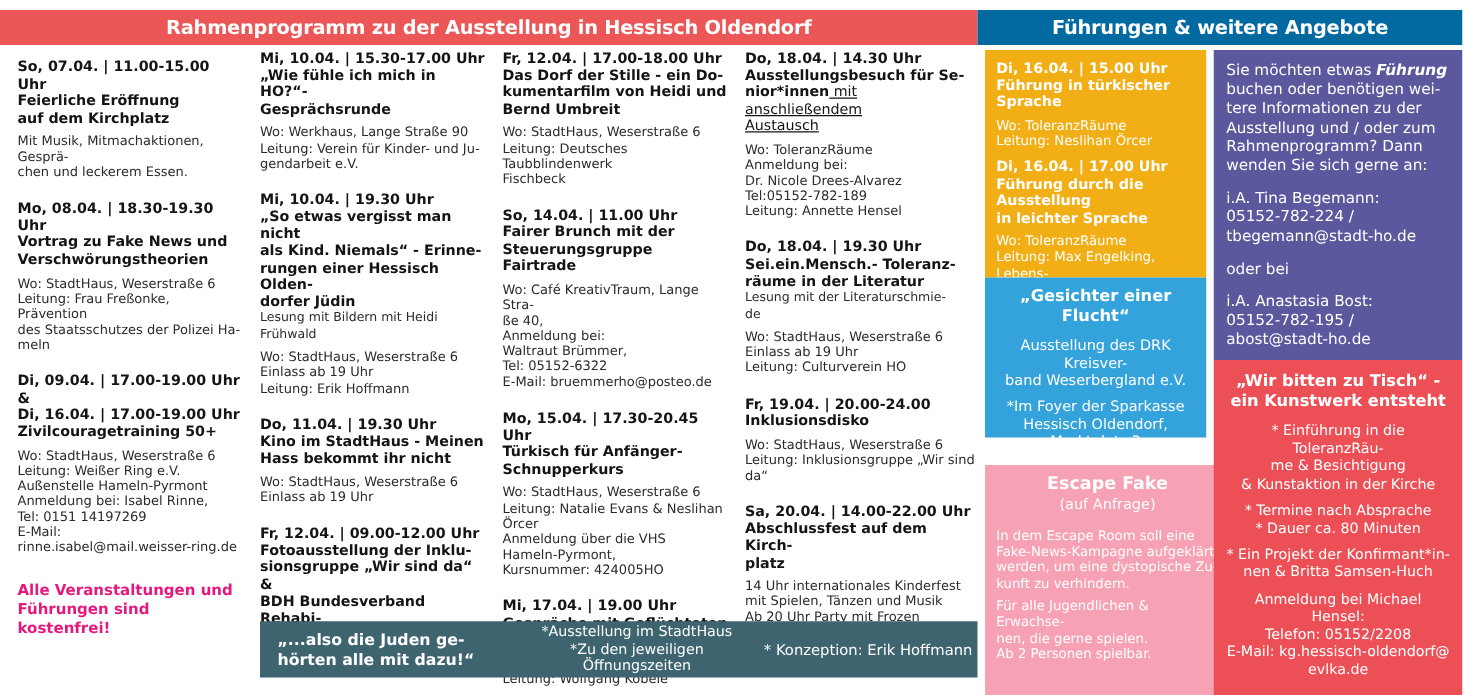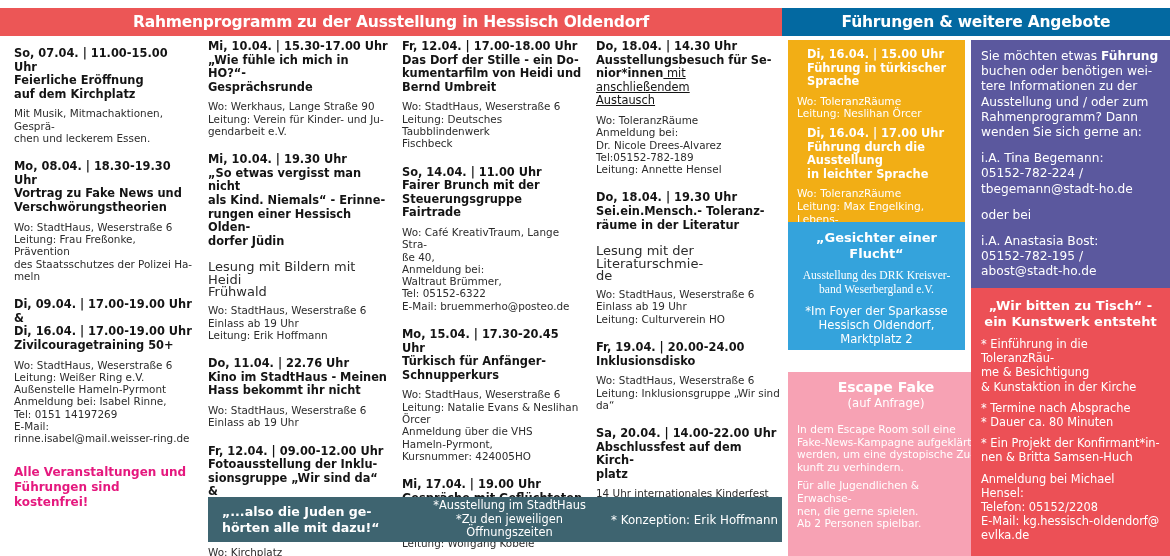--- a/index.html
+++ b/index.html
@@ -22,47 +22,47 @@
   .col{position:absolute;top:0;width:180px;}
   .c1{left:14px;}
   .c2{left:208px;}
   .c3{left:402px;}
   .c4{left:596px;width:184px;}
 
   .ev{margin-bottom:9px;}
   .ev-t{font-weight:bold;font-size:11.4px;color:#141414;line-height:13.6px;}
   .ev-t .reg{font-weight:normal;}
   .ev-b{font-size:10.4px;color:#2b2b2b;line-height:12.3px;margin-top:6px;}
-  .ev-sub{font-size:13px;color:#2b2b2b;line-height:12.3px;margin-top:13px;}
+  .ev-sub{font-size:10px;color:#2b2b2b;line-height:12.3px;margin-top:1px;}
   .note-pink{font-weight:bold;font-size:12px;color:#E5187E;line-height:15px;}
 
   
   .footbar{position:absolute;left:208px;top:497px;width:574px;height:45px;background:#3E6470;
            display:flex;align-items:center;}
   .fb{color:#ffffff;}
   .fb1{width:190px;padding-left:14px;font-weight:bold;font-size:12.6px;line-height:15.5px;}
   .fb2{width:195px;text-align:center;font-size:11.4px;line-height:13.5px;}
   .fb3{flex:1;text-align:center;font-size:11.8px;}
 
   
   .pnl{position:absolute;box-sizing:border-box;}
   .p-orange{left:788px;top:40px;width:177px;height:182px;background:#F2AE15;padding:8px 9px 0 9px;}
   .p-blue  {left:788px;top:222px;width:177px;height:128px;background:#34A3DC;padding:8px 9px 0 9px;}
   .p-pink  {left:788px;top:372px;width:196px;height:184px;background:#F7A2B4;padding:7px 9px 0 9px;}
   .p-purple{left:971px;top:40px;width:199px;height:248px;background:#5B589E;padding:9px 10px 0 10px;}
   .p-red   {left:971px;top:288px;width:199px;height:268px;background:#EC5056;padding:10px 10px 0 10px;}
 
-  .pt{font-weight:bold;font-size:11.4px;line-height:13.6px;color:#ffffff;margin-left:10px;}
+  .pt{font-weight:bold;font-size:11.4px;line-height:13.6px;color:#ffffff;}
   .pb{font-size:10.6px;line-height:12.6px;color:#ffffff;margin-top:6px;}
   .ph-big{font-weight:bold;font-size:14px;line-height:17px;color:#ffffff;text-align:center;}
   .ph-mid{font-weight:bold;font-size:13px;line-height:16px;color:#ffffff;text-align:center;}
   .ph-sub{font-size:11.6px;line-height:14px;color:#ffffff;text-align:center;}
   .purple-txt{font-size:12.2px;line-height:15.2px;color:#ffffff;}
   .purple-txt b{font-weight:bold;}
-  .red-txt{font-size:11.4px;line-height:14.2px;color:#ffffff;}
+  .red-txt{font-size:11.4px;line-height:14.2px;color:#ffffff;text-align:center;}
   .sp{height:11px;}
   .sp-s{height:7px;}
 </style>
 </head>
 <body>
 
 <div class="poster">
 
   <div class="hdr hdr-left">
     <span style="white-space: pre-line;">Rahmenprogramm zu der Ausstellung in Hessisch Oldendorf</span>
@@ -129,21 +129,21 @@
 rungen einer Hessisch Olden-
 dorfer Jüdin</div>
         <div class="ev-sub" style="white-space: pre-line;">Lesung mit Bildern mit Heidi
 Frühwald</div>
         <div class="ev-b" style="white-space: pre-line;">Wo: StadtHaus, Weserstraße 6
 Einlass ab 19 Uhr
 Leitung: Erik Hoffmann</div>
       </div>
       <div class="sp-s"></div>
       <div class="ev">
-        <div class="ev-t" style="white-space: pre-line;">Do, 11.04. | 22.76 Uhr
+        <div class="ev-t" style="white-space: pre-line;">Do, 11.04. | 19.30 Uhr
 Kino im StadtHaus - Meinen
 Hass bekommt ihr nicht</div>
         <div class="ev-b" style="white-space: pre-line;">Wo: StadtHaus, Weserstraße 6
 Einlass ab 19 Uhr</div>
       </div>
       <div class="sp-s"></div>
       <div class="ev">
         <div class="ev-t" style="white-space: pre-line;">Fr, 12.04. | 09.00-12.00 Uhr
 Fotoausstellung der Inklu-
 sionsgruppe „Wir sind da“
@@ -261,21 +261,21 @@
 Führung durch die Ausstellung
 in leichter Sprache</div>
     <div class="pb" style="white-space: pre-line;">Wo: ToleranzRäume
 Leitung: Max Engelking, Lebens-
 hilfe Hameln-Pyrmont e.V.</div>
   </div>
 
   <div class="pnl p-blue">
     <div class="ph-mid" style="white-space: pre-line;">„Gesichter einer Flucht“</div>
     <div class="sp-s"></div>
-    <div class="ph-sub" style="white-space: pre-line; font-family: Liberation Serif, serif;">Ausstellung des DRK Kreisver-
+    <div class="ph-sub" style="white-space: pre-line;">Ausstellung des DRK Kreisver-
 band Weserbergland e.V.</div>
     <div class="sp-s"></div>
     <div class="ph-sub" style="white-space: pre-line;">*Im Foyer der Sparkasse
 Hessisch Oldendorf, Marktplatz 2</div>
     <div class="sp-s"></div>
     <div class="ph-sub" style="white-space: pre-line;">*Zu den jeweiligen
 Öffnungszeiten</div>
   </div>
 
   <div class="pnl p-pink">
@@ -286,21 +286,21 @@
 Fake-News-Kampagne aufgeklärt
 werden, um eine dystopische Zu-
 kunft zu verhindern.</div>
     <div class="pb" style="white-space: pre-line;">Für alle Jugendlichen &amp; Erwachse-
 nen, die gerne spielen.
 Ab 2 Personen spielbar.</div>
 
   </div>
 
   <div class="pnl p-purple">
-    <div class="purple-txt"><span style="white-space: pre-line;">Sie möchten etwas </span><b style="white-space: pre-line;">Führung</b><span style="white-space: pre-line;">
+    <div class="purple-txt"><span style="white-space: pre-line;">Sie möchten etwas </span><b style="white-space: pre-line; font-style: italic;">Führung</b><span style="white-space: pre-line;">
 buchen oder benötigen wei-
 tere Informationen zu der
 Ausstellung und / oder zum
 Rahmenprogramm? Dann
 wenden Sie sich gerne an:</span></div>
     <div class="sp"></div>
     <div class="purple-txt" style="white-space: pre-line;">i.A. Tina Begemann:
 05152-782-224 /
 tbegemann@stadt-ho.de</div>
     <div class="sp"></div>

